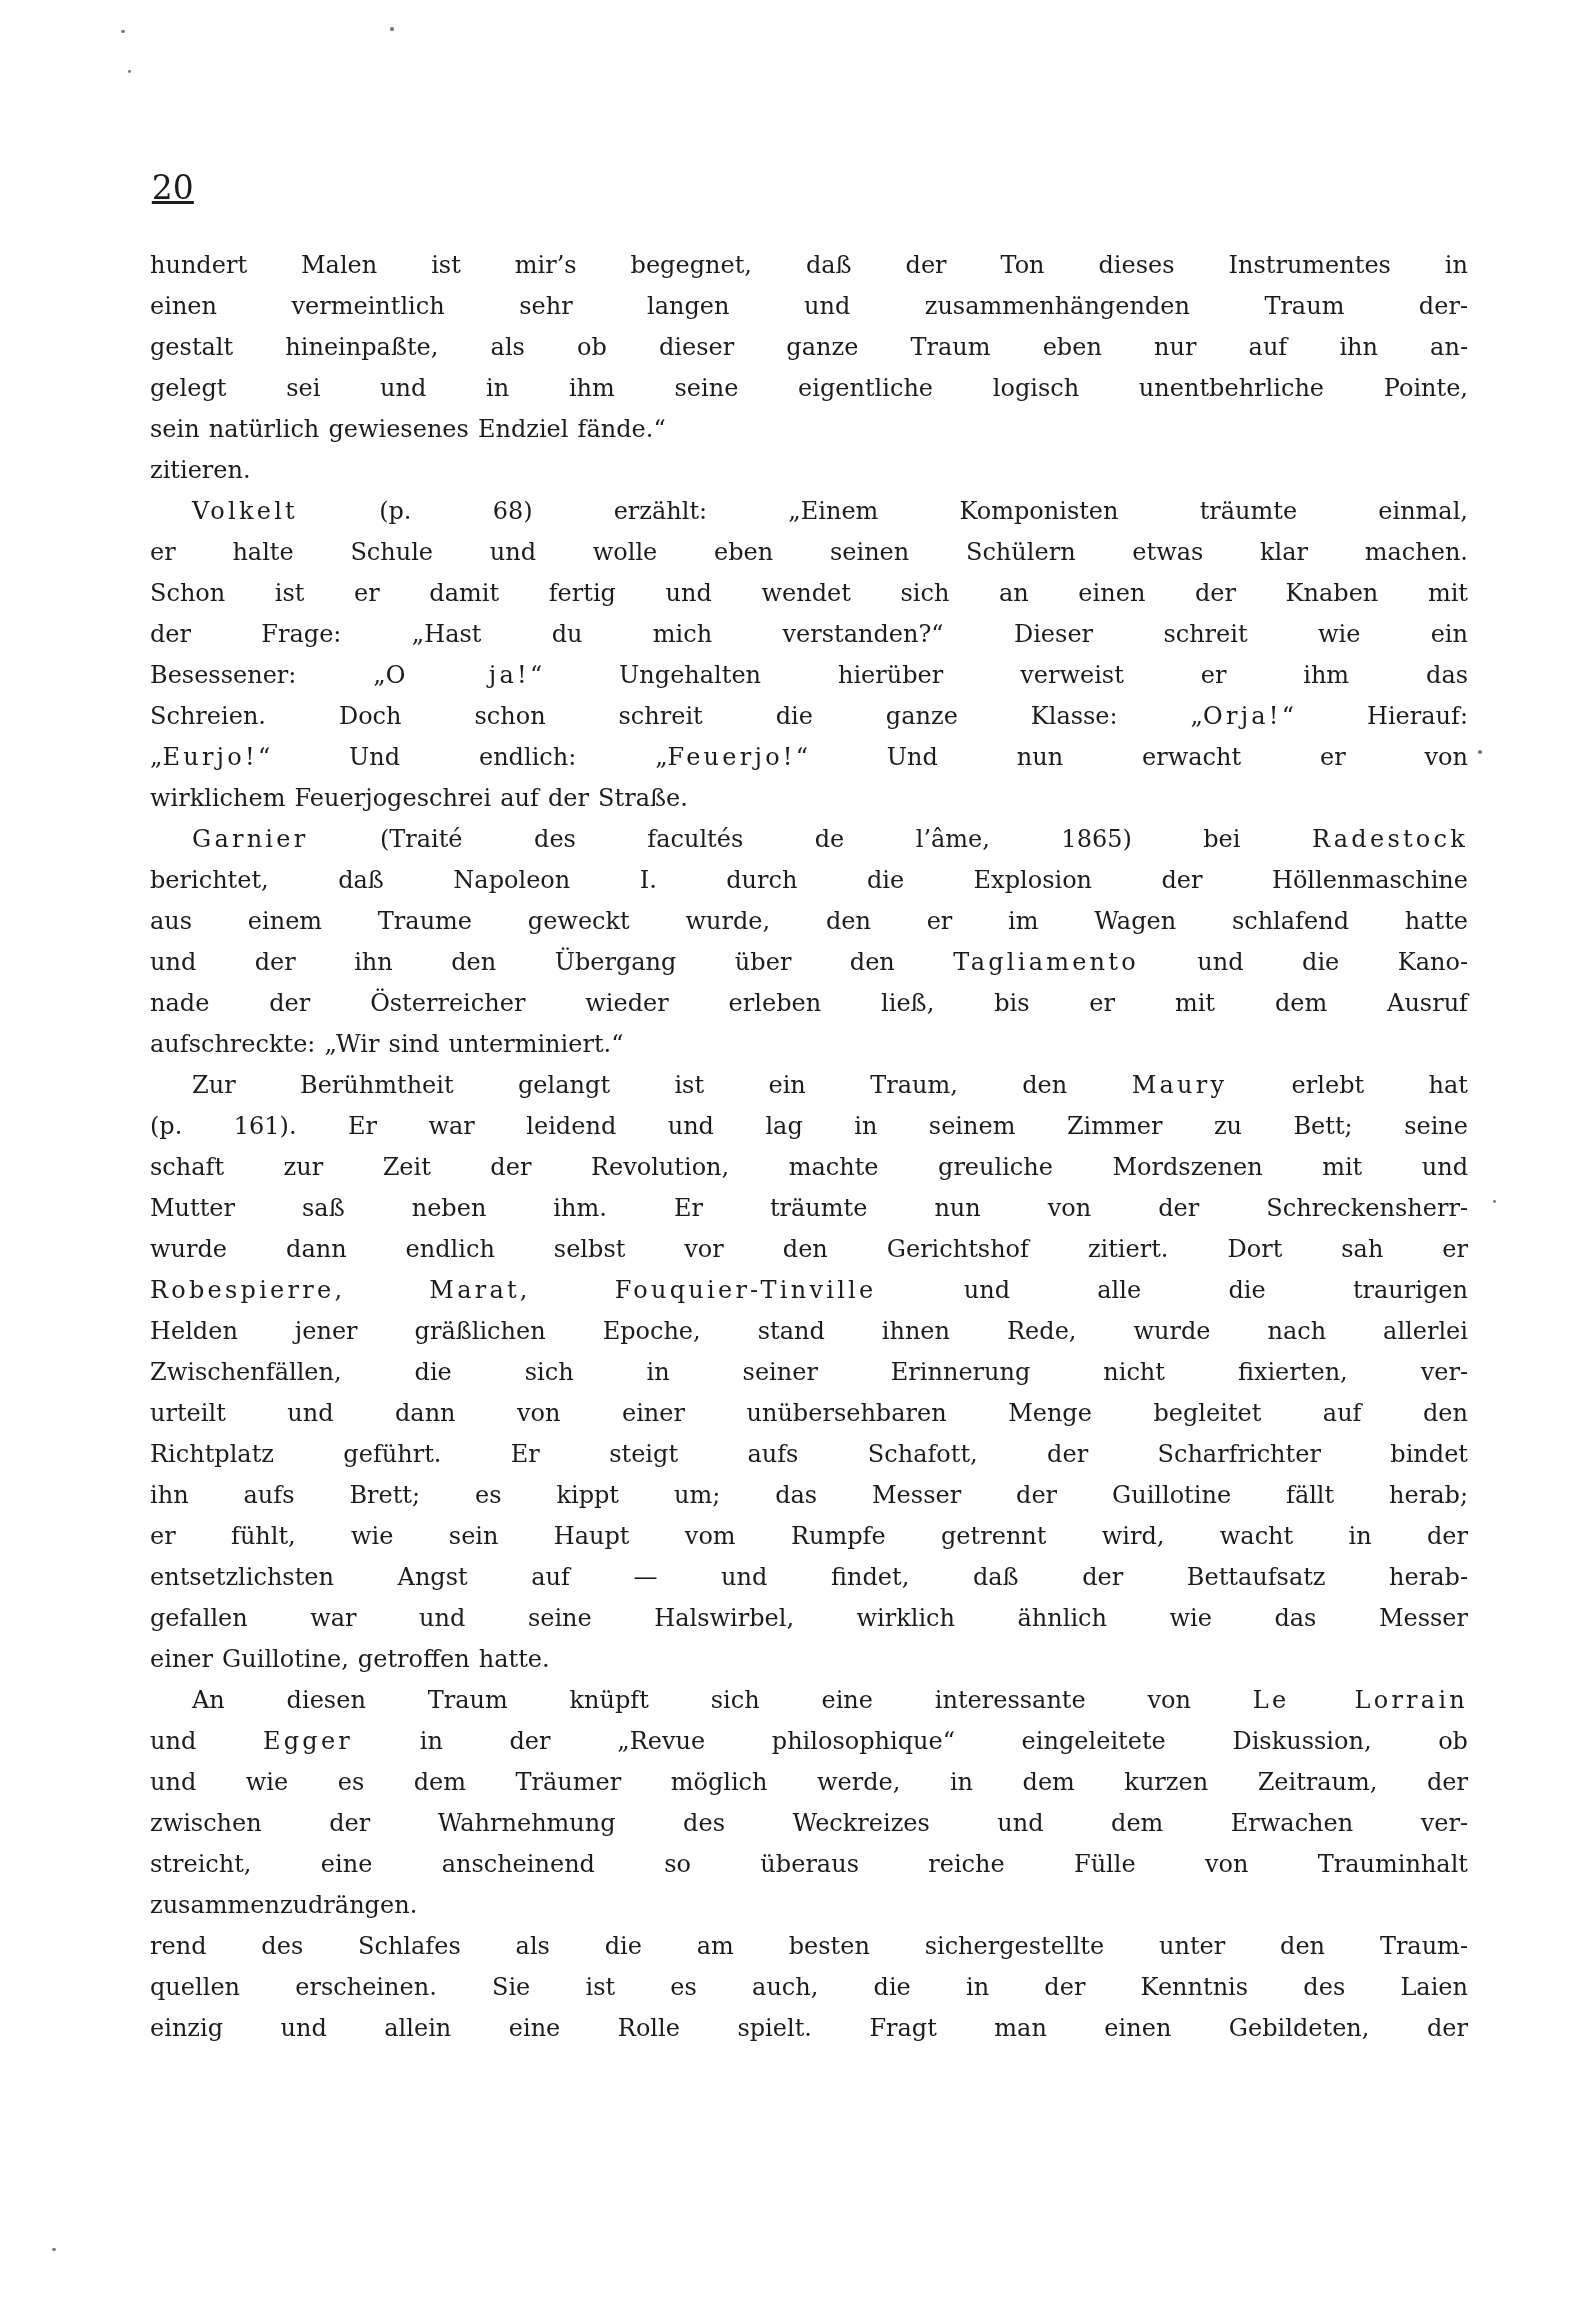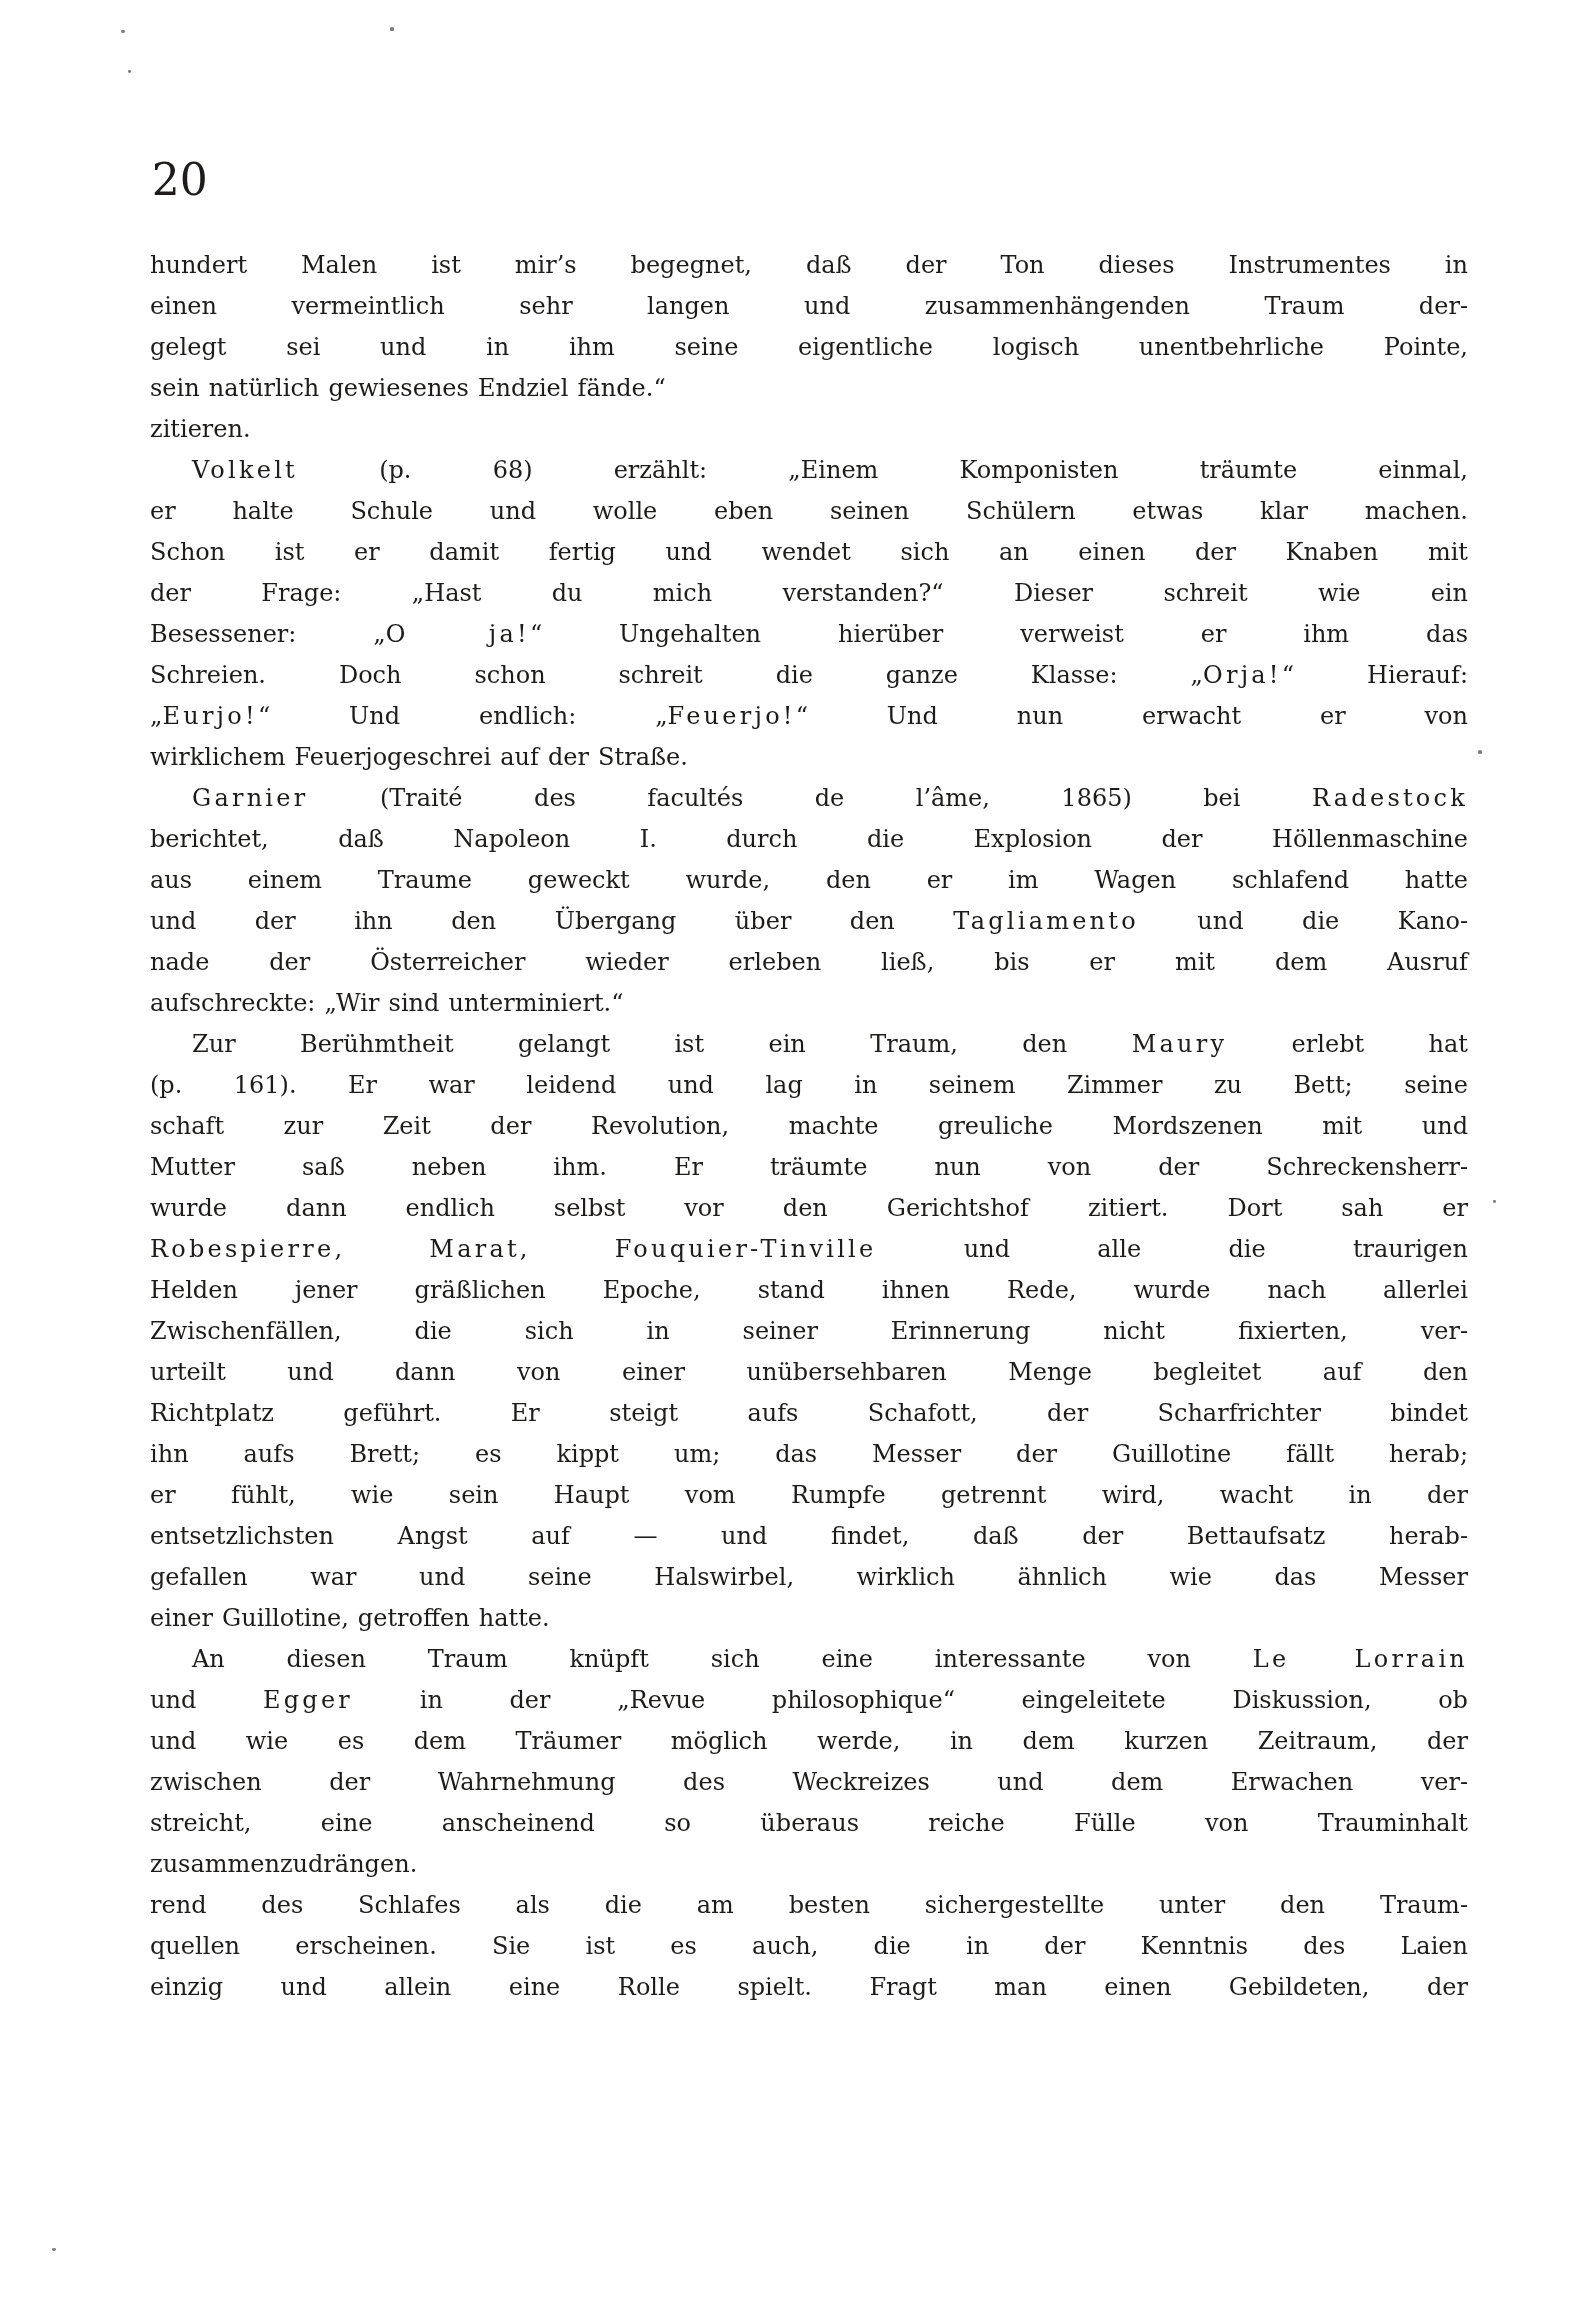--- a/index.html
+++ b/index.html
@@ -20,22 +20,23 @@
   }
   .running-head {
     position: relative;
     height: 46px;
     font-size: 31px;
     line-height: 41px;
   }
   .page-num {
     position: absolute;
     left: 1.8px;
-    top: 4px;
-    font-size: 44px;
+    top: 12px;
+    font-size: 33px;
+    text-decoration: underline;
   }
   .running-title {
     display: block;
     text-align: center;
     letter-spacing: 0.03em;
   }
   .text-block {
     margin-top: 44px;
     font-size: 24px;
     line-height: 41px;
@@ -60,20 +61,21 @@
 <body>
 
 <div class="page">
   <div class="content">
     <header class="running-head">
       <span class="page-num">20</span>
     </header>
     <main class="text-block">
         <div class="line">hundert Malen ist mir’s begegnet, daß der Ton dieses Instrumentes in</div>
         <div class="line">einen vermeintlich sehr langen und zusammenhängenden Traum der-</div>
+        <div class="line">gestalt hineinpaßte, als ob dieser ganze Traum eben nur auf ihn an-</div>
         <div class="line">gelegt sei und in ihm seine eigentliche logisch unentbehrliche Pointe,</div>
         <div class="line end">sein natürlich gewiesenes Endziel fände.“</div>
         <div class="line end">zitieren.</div>
         <div class="line indent"><span class="sperr">Volkelt</span> (p. 68) erzählt: „Einem Komponisten träumte einmal,</div>
         <div class="line">er halte Schule und wolle eben seinen Schülern etwas klar machen.</div>
         <div class="line">Schon ist er damit fertig und wendet sich an einen der Knaben mit</div>
         <div class="line">der Frage: „Hast du mich verstanden?“ Dieser schreit wie ein</div>
         <div class="line">Besessener: „<span class="sperr">O ja!</span>“ Ungehalten hierüber verweist er ihm das</div>
         <div class="line">Schreien. Doch schon schreit die ganze Klasse: „<span class="sperr">Orja!</span>“ Hierauf:</div>
         <div class="line">„<span class="sperr">Eurjo!</span>“ Und endlich: „<span class="sperr">Feuerjo!</span>“ Und nun erwacht er von</div>

